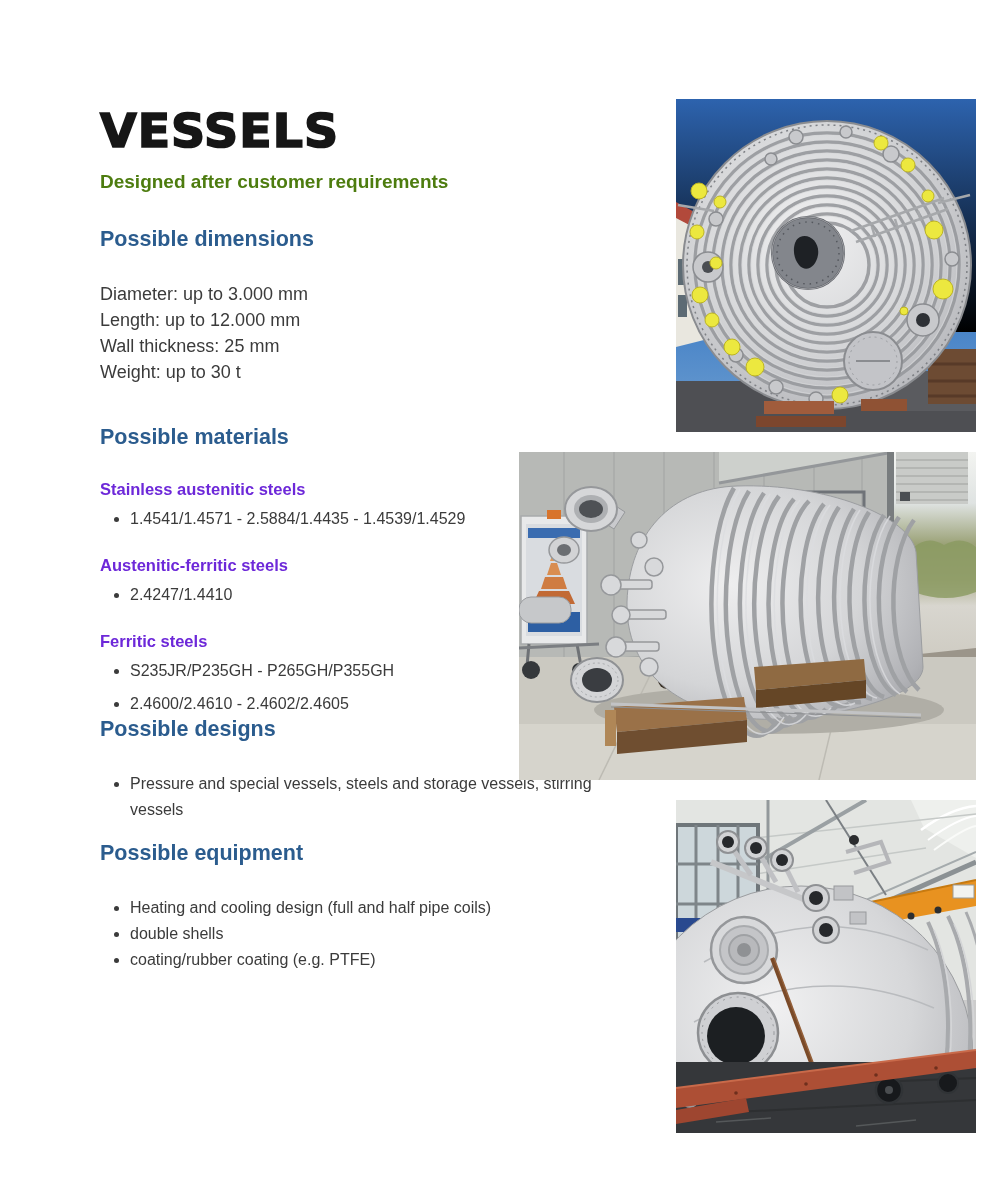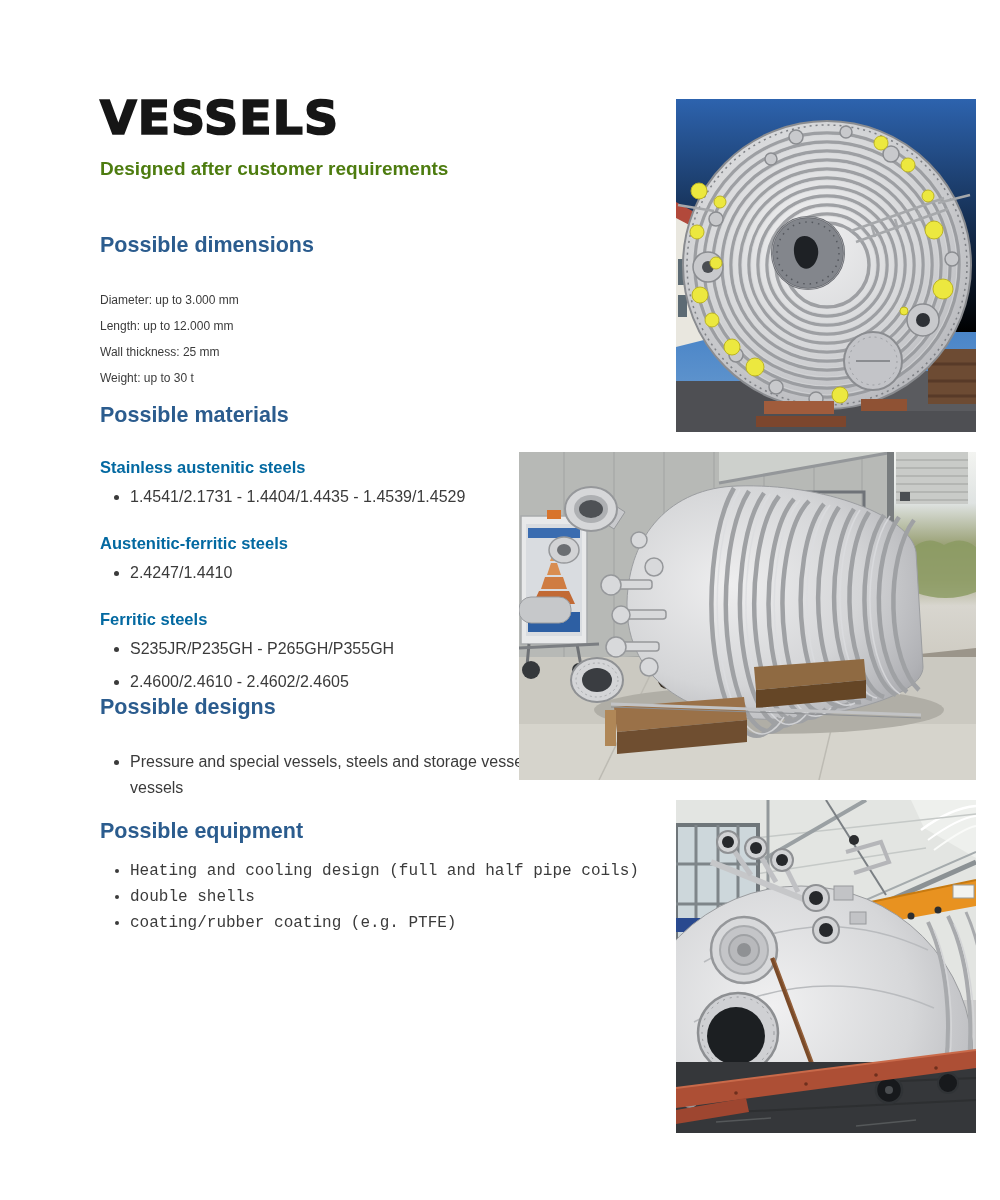--- a/index.html
+++ b/index.html
@@ -8,21 +8,21 @@
     position: relative;
     width: 1000px;
     height: 1200px;
     background: #ffffff;
     font-family: "Liberation Sans", sans-serif;
     overflow: hidden;
   }
   .content {
     position: absolute;
     left: 100px;
-    top: 95px;
+    top: 108px;
     width: 560px;
   }
   h1.title {
     margin: 0;
     font-family: "DejaVu Sans", sans-serif;
     font-weight: 800;
     font-size: 46px;
     line-height: 1;
     color: #161616;
     letter-spacing: 1px;
@@ -38,50 +38,50 @@
     color: #4d7c0f;
     line-height: 22px;
   }
   h2 {
     margin: 0;
     font-size: 21.5px;
     font-weight: bold;
     color: #2b5c8e;
     line-height: 25px;
   }
-  .h2-dimensions { margin-top: 53px; }
-  .h2-materials  { margin-top: 12px; }
+  .h2-dimensions { margin-top: 34px; }
+  .h2-materials  { margin-top: 40px; }
   .h2-designs    { }
   .h2-equipment  { margin-top: 18px; }
   .dims {
     margin-top: 29px;
-    font-size: 12px;
+    font-size: 18px;
     color: #3b3b3b;
     line-height: 26px;
   }
   h3 {
     margin: 24px 0 0;
     font-size: 16.5px;
     font-weight: bold;
-    color: #0369a1;
+    color: #6d28d9;
     line-height: 19px;
   }
   .material-group.first h3 { margin-top: 30px; }
   ul {
     margin: 7px 0 0;
     padding-left: 30px;
     list-style: disc;
   }
   li {
     font-size: 16px;
     color: #3b3b3b;
     line-height: 26px;
   }
   ul.designs-ul { margin-top: 29px; max-width: 505px; }
-  ul.equipment-ul { margin-top: 14px; font-family: Liberation Mono, monospace; }
+  ul.equipment-ul { margin-top: 29px; }
   figure.photo {
     position: absolute;
     margin: 0;
     overflow: hidden;
     background: #cccccc;
   }
   figure.photo svg { display: block; width: 100%; height: 100%; }
   #photo-vessel-end        { left: 676px; top: 99px;  width: 300px; height: 333px; }
   #photo-horizontal-vessel { left: 519px; top: 452px; width: 457px; height: 328px; }
   #photo-vertical-vessel   { left: 676px; top: 800px; width: 300px; height: 333px; }
@@ -101,21 +101,21 @@
       <div>Length: up to 12.000 mm</div>
       <div>Wall thickness: 25 mm</div>
       <div>Weight: up to 30 t</div>
     </div>
 
     <h2 class="h2-materials">Possible materials</h2>
 
     <div class="material-group first">
       <h3>Stainless austenitic steels</h3>
       <ul>
-        <li>1.4541/2.1731 - 1.4404/1.4435 - 1.4539/1.4529</li>
+        <li>1.4541/1.4571 - 2.5884/1.4435 - 1.4539/1.4529</li>
       </ul>
     </div>
 
     <div class="material-group">
       <h3>Austenitic-ferritic steels</h3>
       <ul>
         <li>2.4247/1.4410</li>
       </ul>
     </div>
 

